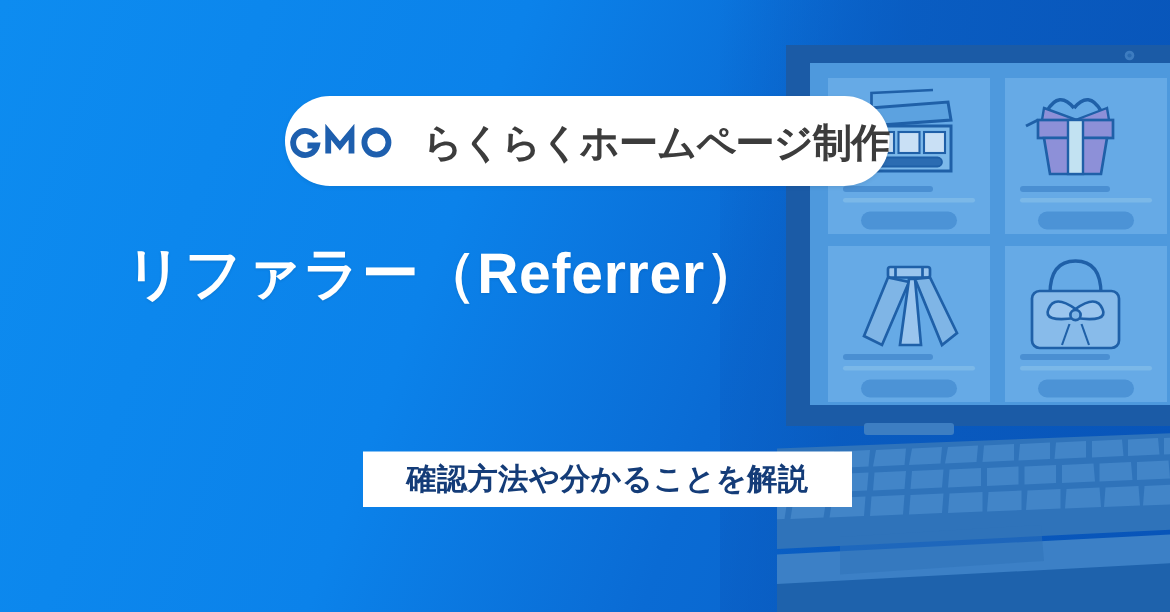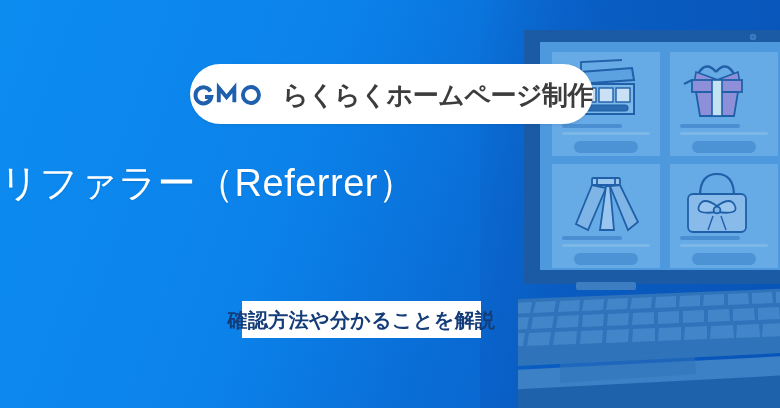--- a/index.html
+++ b/index.html
@@ -67,36 +67,36 @@
     line-height: 1;
     margin-top: 1px;
   }
 
   
   .headline {
     position: absolute;
     left: 0;
     top: 158px;
     width: 592px;
-    text-align: left;
+    text-align: center;
     color: #ffffff;
     font-size: 38px;
-    font-weight: normal;
+    font-weight: bold;
     line-height: 1.34;
     letter-spacing: 0.5px;
     text-shadow: 0 1px 2px rgba(0,0,0,0.10);
   }
   .headline .line { display: block; white-space: nowrap; }
 
   
   .sub-band {
     position: absolute;
     left: 242px;
     top: 301px;
-    width: 239px;
+    width: 326px;
     height: 37px;
     background: #ffffff;
     display: flex;
     align-items: center;
     justify-content: center;
     font-family: Liberation Serif, serif;
   }
   .sub-band-text {
     font-size: 20px;
     font-weight: bold;

